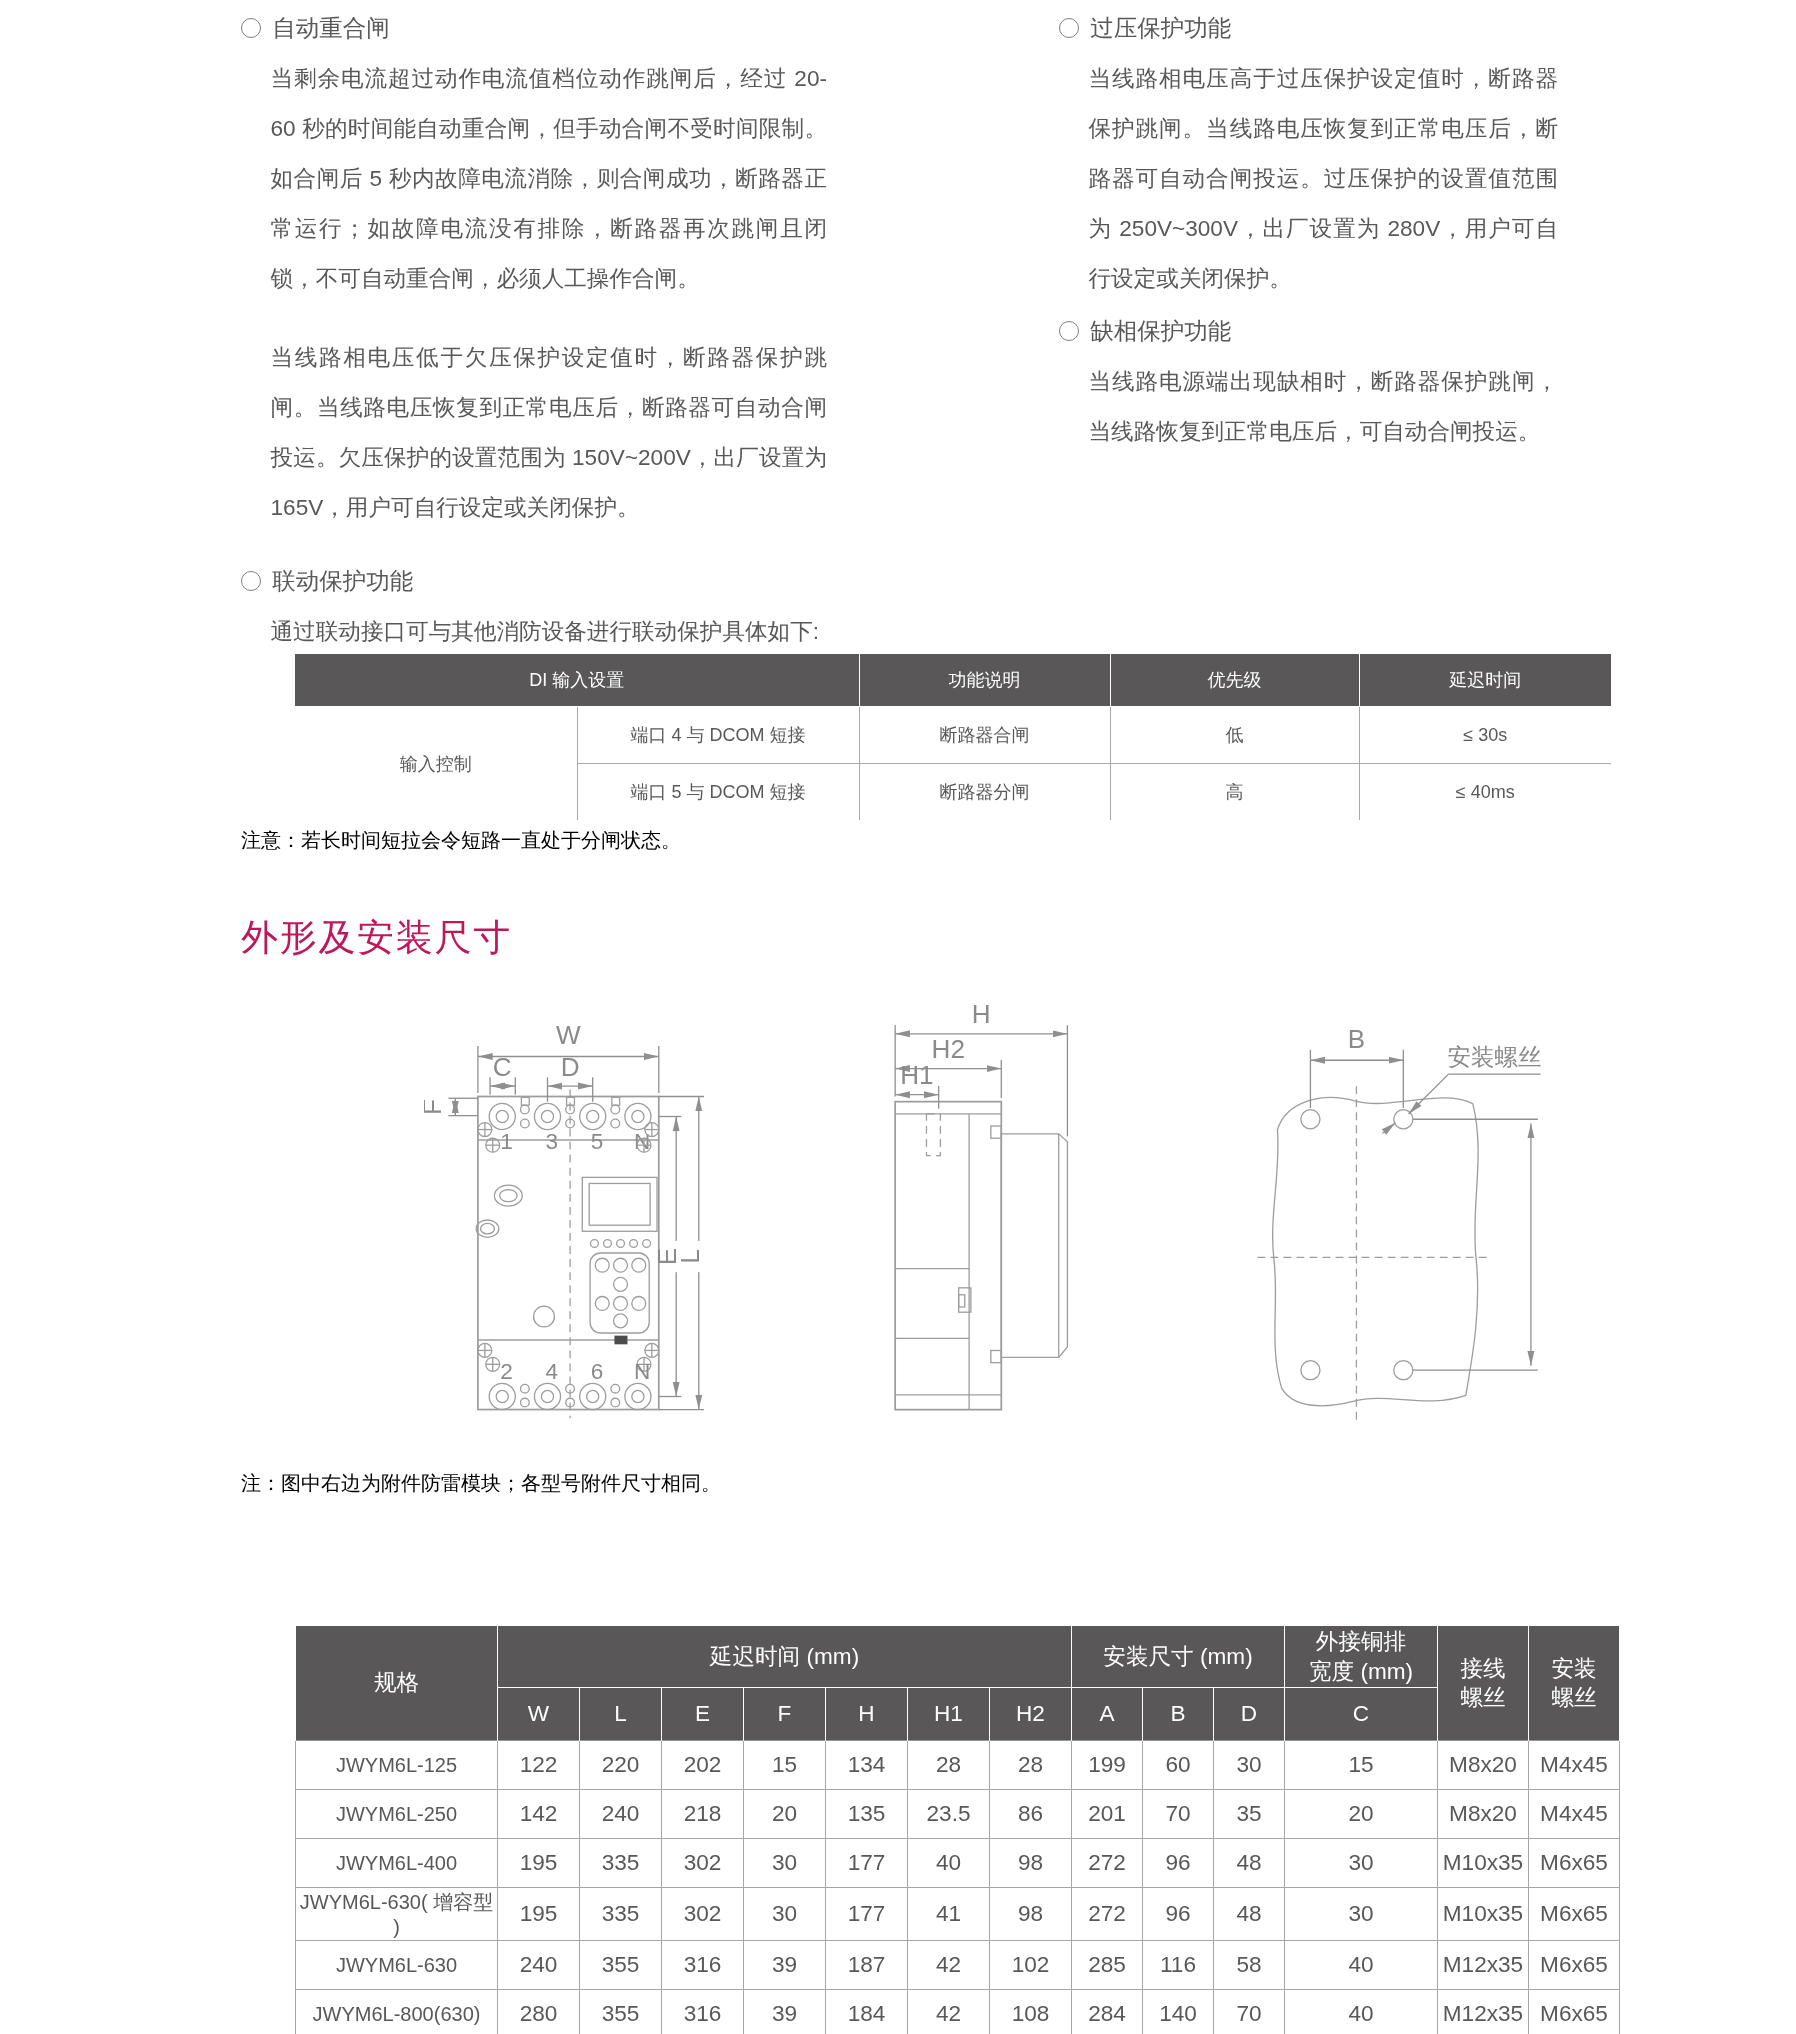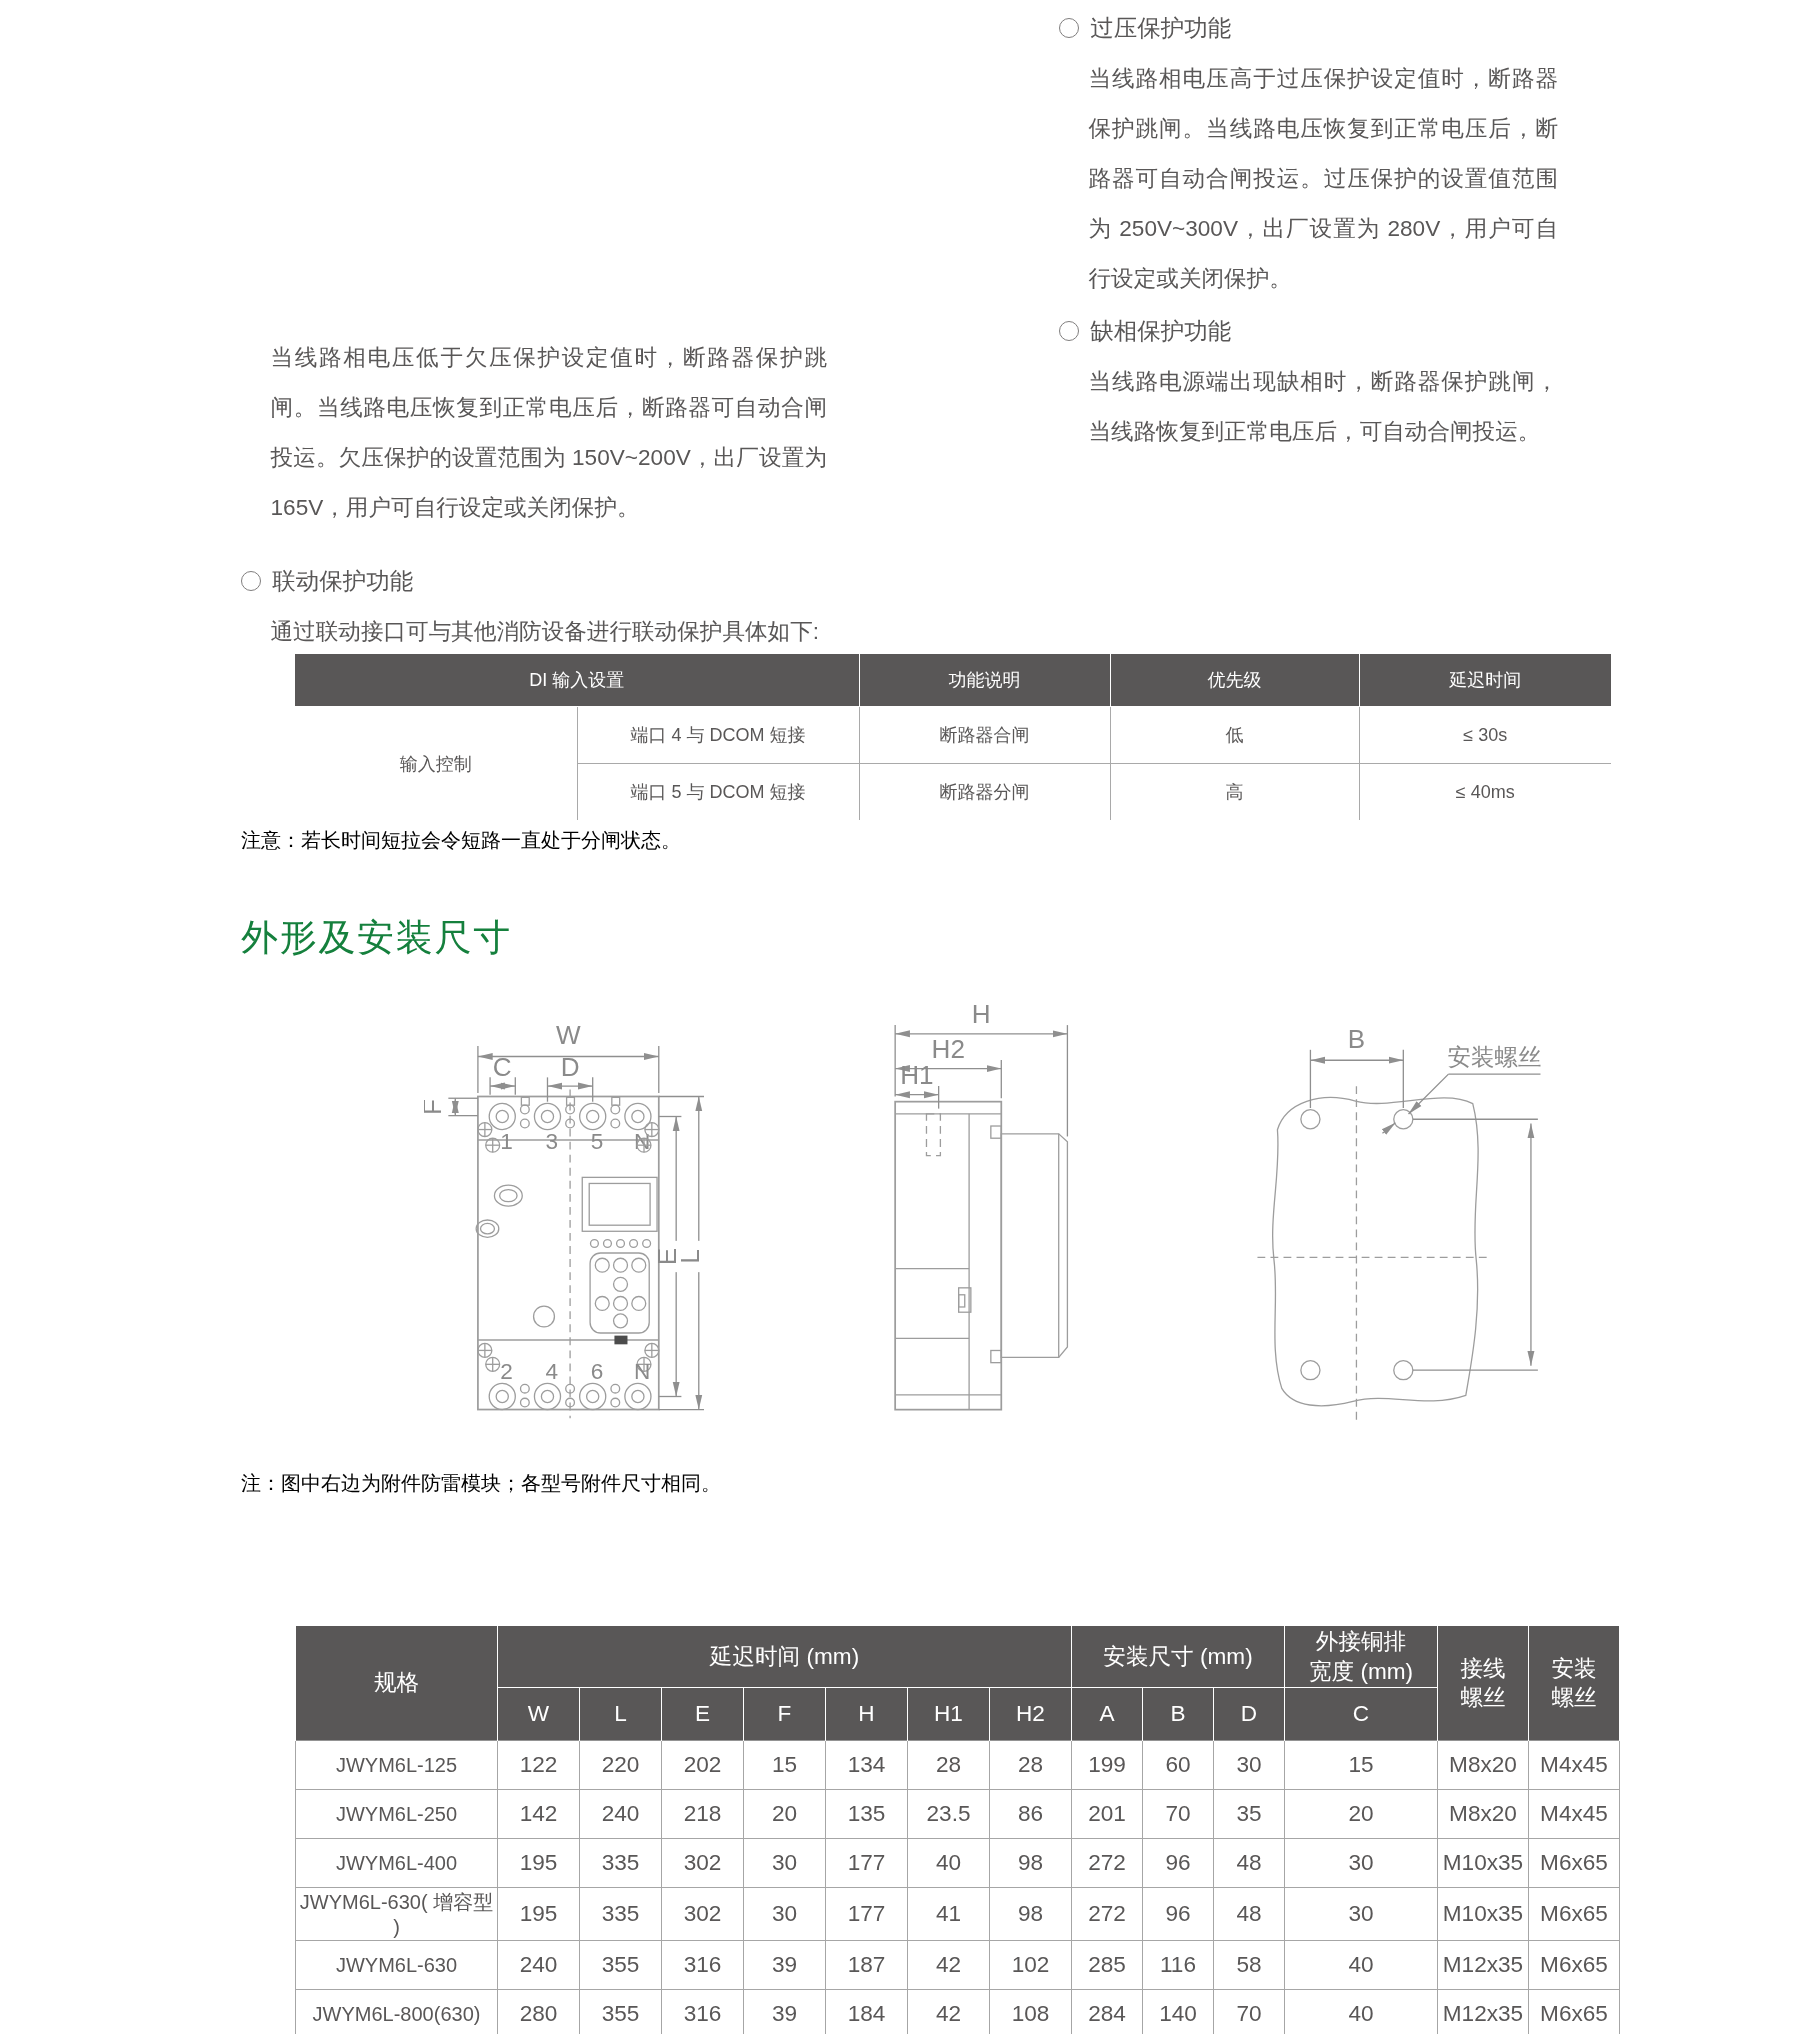--- a/index.html
+++ b/index.html
@@ -36,21 +36,21 @@
     height:54px; text-align:center; vertical-align:middle; border:0.9px solid #a9a9a9;
   }
   .di-table tbody tr:last-child td { border-bottom:1.7px solid #8f8f8f; }
 
   .note { position:absolute; font-size:20px; color:#000000; }
   #note-di { left:241px; top:827px; }
   #note-drawing { left:241px; top:1470px; }
 
   .section-title {
     position:absolute; left:241px; top:913px; font-size:37px; letter-spacing:1.7px;
-    color:#15803d; font-weight:500;
+    color:#be185d; font-weight:500;
   }
 
   
   .drawing { position:absolute; }
   #drawing-front { left:424px;  top:999px; }
   #drawing-side  { left:869px; top:999px; }
   #drawing-mount { left:1221px; top:999px; }
   .ol   { stroke:#9d9d9d; stroke-width:2;   fill:none; }
   .olt  { stroke:#9d9d9d; stroke-width:1.5; fill:none; }
   .dim  { stroke:#8f8f8f; stroke-width:1.5; fill:none; }
@@ -76,20 +76,27 @@
     border:0.9px solid #a6a6a6; border-top:1.7px solid #949494;
   }
   .spec-table tbody tr:last-child td { border-bottom:1.7px solid #949494; }
   .spec-table td.model-cell { font-size:20px; }
 </style>
 </head>
 <body>
 
 <div class="page">
 
+  <div class="feature" id="f-auto">
+    <div class="feature-head">
+      <span class="bullet-circle"></span>
+      <span class="feature-title">自动重合闸</span>
+    </div>
+    <p class="feature-body">当剩余电流超过动作电流值档位动作跳闸后，经过 20-60 秒的时间能自动重合闸，但手动合闸不受时间限制。如合闸后 5 秒内故障电流消除，则合闸成功，断路器正常运行；如故障电流没有排除，断路器再次跳闸且闭锁，不可自动重合闸，必须人工操作合闸。</p>
+  </div>
 
   <div class="feature" id="f-over">
     <div class="feature-head">
       <span class="bullet-circle"></span>
       <span class="feature-title">过压保护功能</span>
     </div>
     <p class="feature-body">当线路相电压高于过压保护设定值时，断路器保护跳闸。当线路电压恢复到正常电压后，断路器可自动合闸投运。过压保护的设置值范围为 250V~300V，出厂设置为 280V，用户可自行设定或关闭保护。</p>
   </div>
 
   <div class="feature" id="f-under">

